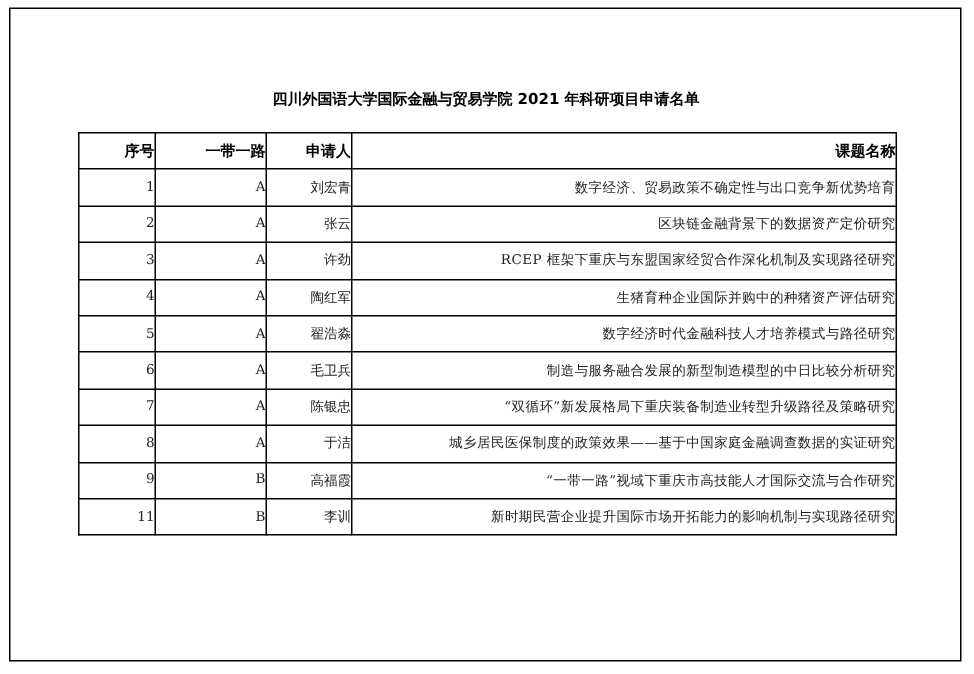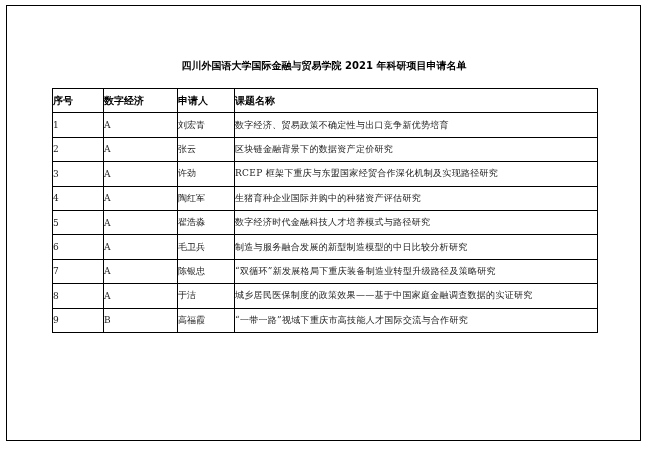--- a/index.html
+++ b/index.html
@@ -5,21 +5,21 @@
   html, body { margin: 0; padding: 0; background: #ffffff; }
   body { width: 649px; height: 449px; position: relative; overflow: hidden;
          font-family: "DejaVu Serif", "Liberation Serif", serif; color: #000; }
   .frame { position: absolute; left: 6px; top: 5px; width: 635px; height: 436px;
            border: 1px solid #000; box-sizing: border-box; }
   .title { position: absolute; left: 52px; top: 59px; width: 544px; text-align: center;
            font-size: 10px; font-weight: bold; letter-spacing: 0px; white-space: nowrap;
            font-family: "DejaVu Sans", "Liberation Sans", sans-serif; }
   table.list { position: absolute; left: 52px; top: 88px; width: 545px;
                border-collapse: collapse; table-layout: fixed; }
-  table.list th, table.list td { border: 1px solid #000; text-align: left;
+  table.list th, table.list td { border: 1px solid #000; text-align: right;
                vertical-align: middle; padding: 0; height: 23.4px; white-space: nowrap; overflow: hidden; }
   table.list th { font-family: "DejaVu Sans", "Liberation Sans", sans-serif;
                font-weight: bold; font-size: 10px; }
   table.list td { font-size: 9px; color: #222; }
   td.topic { font-size: 9px; letter-spacing: 0.3px; }
   col.c1 { width: 51px; } col.c2 { width: 74px; } col.c3 { width: 57px; } col.c4 { width: 363px; }
 </style>
 </head>
 <body>
 
@@ -30,21 +30,21 @@
 <table class="list">
   <colgroup>
       <col class="c1">
       <col class="c2">
       <col class="c3">
       <col class="c4">
     </colgroup>
   <thead>
     <tr>
       <th>序号</th>
-      <th>数字经济</th>
+      <th>一带一路</th>
       <th>申请人</th>
       <th>课题名称</th>
     </tr>
   </thead>
   <tbody>
     <tr>
       <td>1</td>
       <td>A</td>
       <td>刘宏青</td>
       <td class="topic">数字经济、贸易政策不确定性与出口竞争新优势培育</td>
@@ -90,14 +90,20 @@
       <td>A</td>
       <td>于洁</td>
       <td class="topic">城乡居民医保制度的政策效果——基于中国家庭金融调查数据的实证研究</td>
     </tr>
     <tr>
       <td>9</td>
       <td>B</td>
       <td>高福霞</td>
       <td class="topic">“一带一路”视域下重庆市高技能人才国际交流与合作研究</td>
     </tr>
+    <tr>
+      <td>11</td>
+      <td>B</td>
+      <td>李训</td>
+      <td class="topic">新时期民营企业提升国际市场开拓能力的影响机制与实现路径研究</td>
+    </tr>
   </tbody>
 </table>
 
 </body></html>

